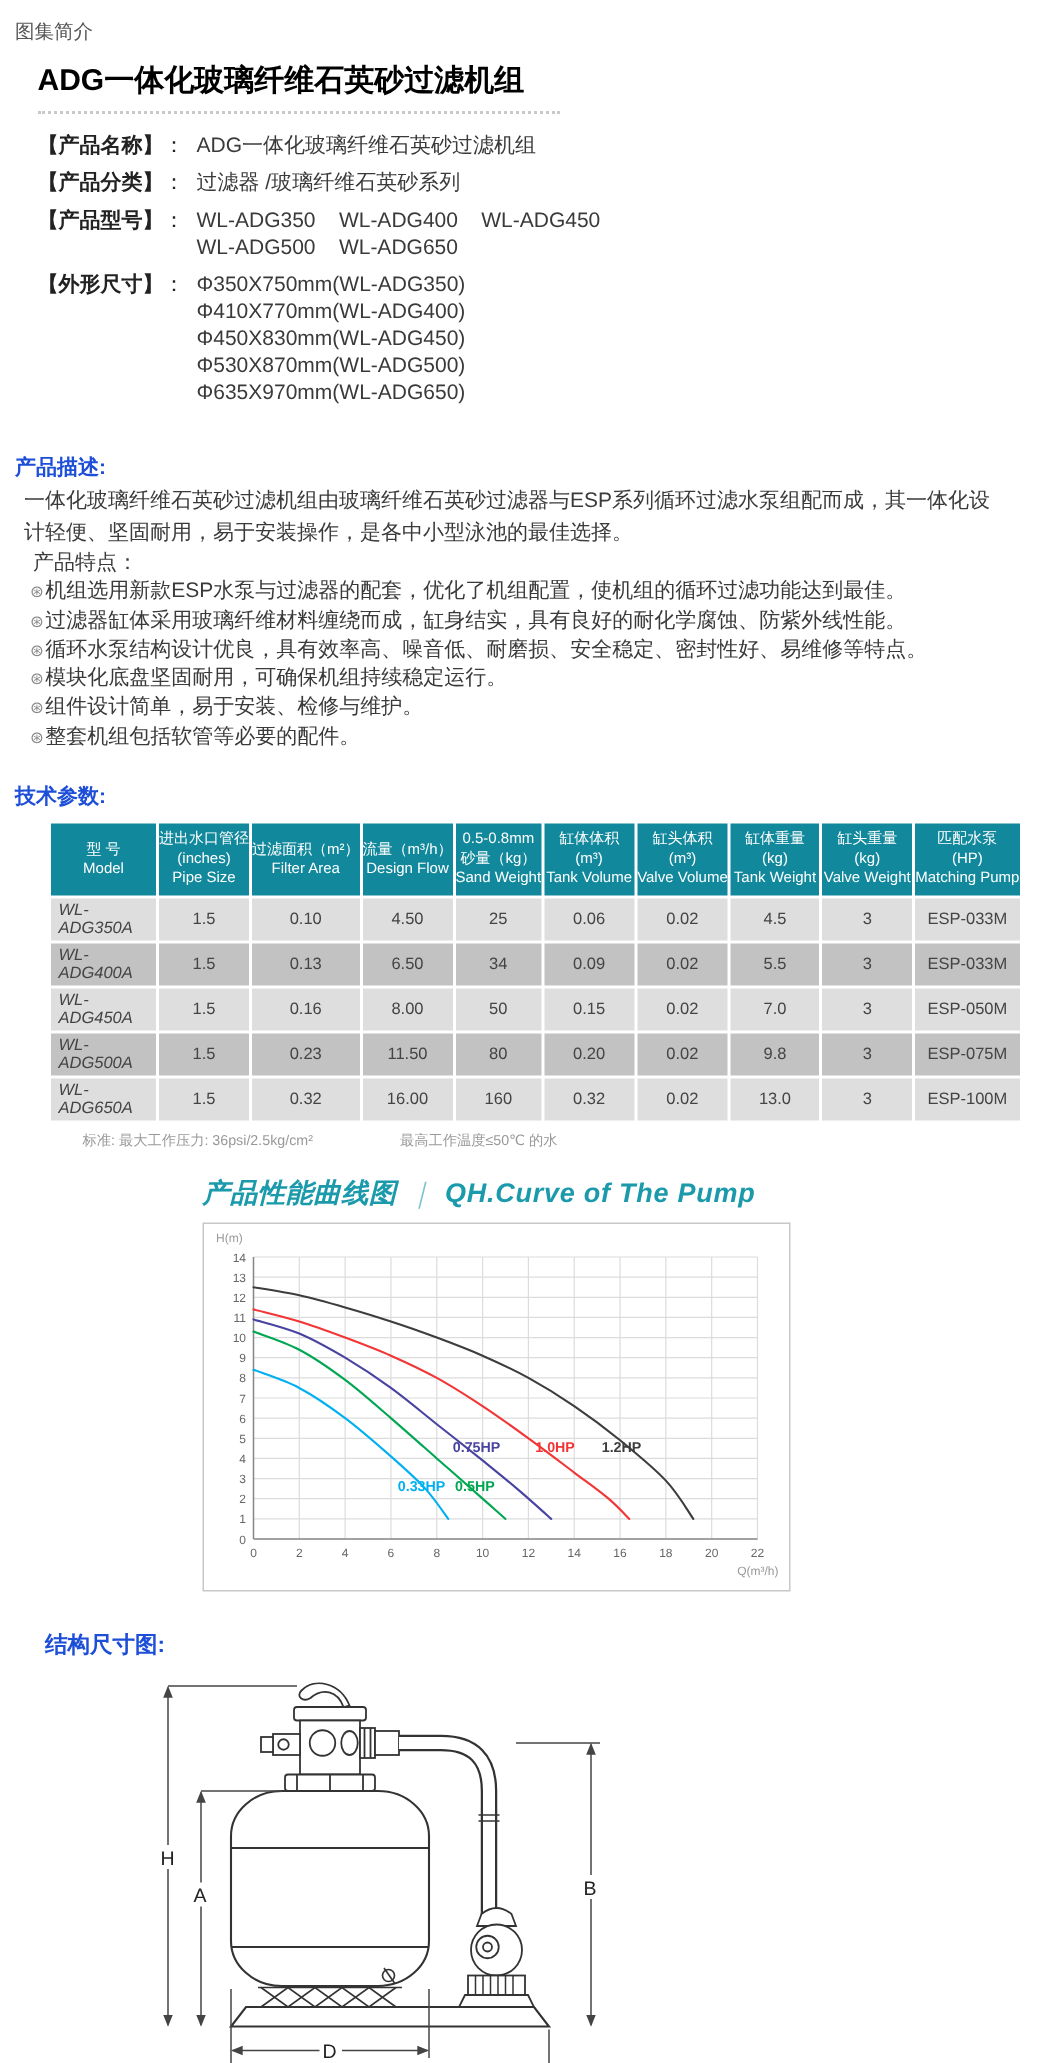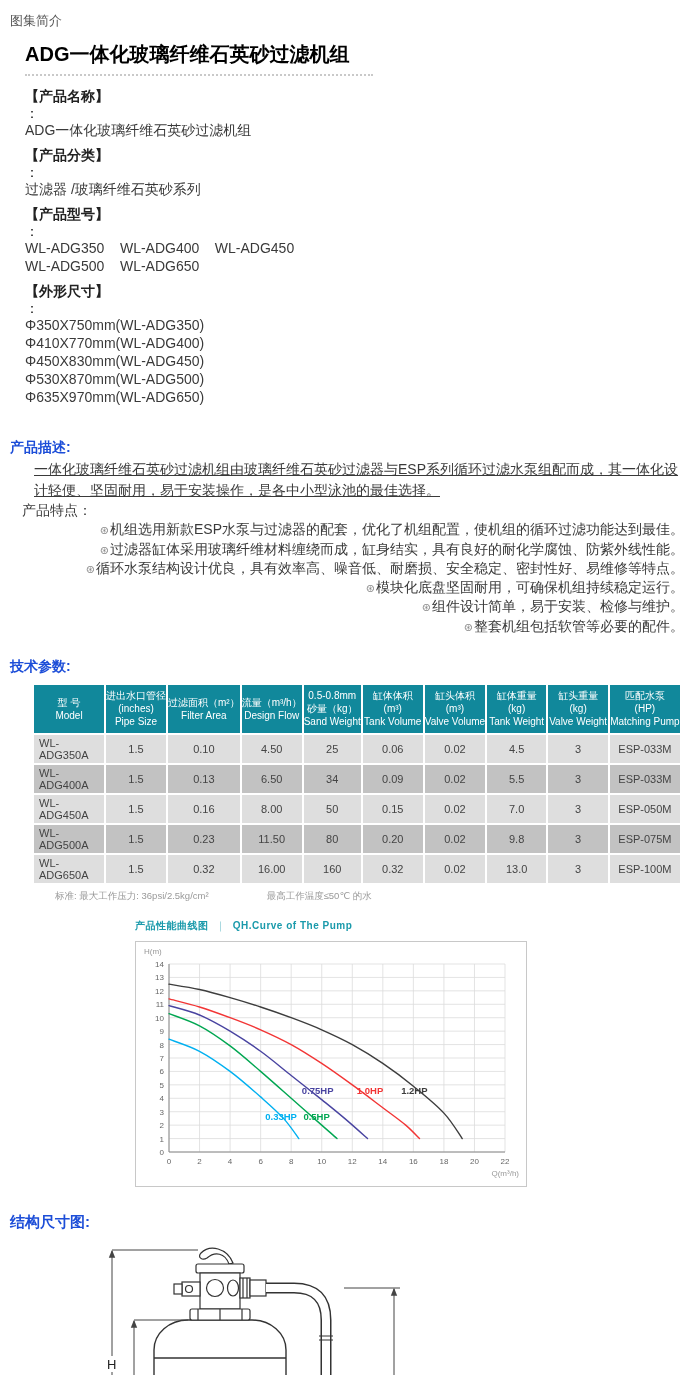--- a/index.html
+++ b/index.html
@@ -11,56 +11,56 @@
   }
   #page{width:694px;min-height:1375px;padding:12px 10px 8px 10px;box-sizing:border-box;overflow:hidden;}
 
   .breadcrumb{font-size:13px;color:#555;}
 
   .title-block{margin:12px 0 0 15px;width:350px;}
   .page-title{font-size:20px;font-weight:bold;color:#000;line-height:1.25;}
   .title-sep{border-bottom:2px dotted #c9c9c9;margin-top:7px;width:348px;}
 
   .info-list{margin:12px 0 0 15px;font-size:14px;}
-  .info-row{display:flex;margin-bottom:7px;flex-direction:column;}
+  .info-row{display:flex;margin-bottom:7px;}
   .info-label{width:84px;font-weight:bold;color:#222;flex:none;line-height:17px;}
   .info-colon{width:22px;flex:none;color:#222;line-height:17px;}
   .info-value{color:#3a3a3a;}
   .info-line{white-space:pre;line-height:17px;margin-bottom:1px;}
 
   .desc-block{margin:30px 0 0 0;font-size:14px;line-height:1.45;}
   .section-heading{font-weight:bold;color:#1d4ed8;font-size:14px;}
-  .desc-paragraph{margin:2px 0 0 24px;width:656px;color:#3a3a3a;text-decoration:underline;}
+  .desc-paragraph{margin:2px 0 0 6px;width:656px;color:#3a3a3a;}
   .features-heading{margin-left:12px;color:#3a3a3a;}
   .features-list{margin:0 0 0 10px;padding:0;list-style:none;}
-  .features-list li{color:#3a3a3a;line-height:1.38;text-align:right;}
+  .features-list li{color:#3a3a3a;line-height:1.38;}
   .bullet{color:#8a8a8a;font-size:11px;margin-right:1px;}
 
   .tech-heading{margin:22px 0 0 0;}
   table{border-collapse:separate;border-spacing:2px;}
   .tech-table{margin:7px 0 0 22px;}
   .tech-table th{
     background:var(--teal,#11889b);color:#fff;font-weight:normal;
     font-size:10px;line-height:1.32;padding:4px 0;text-align:center;vertical-align:middle;
     white-space:nowrap;overflow:visible;
   }
   .tech-table td{font-size:11px;color:#444;text-align:center;height:15px;padding:2px 1px;}
   .tech-table tr.r-light td{background:var(--row-light,#dedede);}
   .tech-table tr.r-dark td{background:var(--row-dark,#c2c2c2);}
-  .tech-table td.model-cell{text-align:left;padding-left:5px;}
+  .tech-table td.model-cell{text-align:left;padding-left:5px;font-style:italic;}
 
   .table-note{margin:5px 0 0 45px;font-size:9.5px;color:#999;}
   .table-note .note2{margin-left:58px;margin-top:35px;}
 
   .chart-section{margin:16px 0 0 125px;width:392px;}
-  .chart-title{font-size:10px;font-weight:bold;color:var(--chart-title,#1a9aab);letter-spacing:.5px;}
+  .chart-title{font-size:18px;font-weight:bold;color:var(--chart-title,#1a9aab);letter-spacing:.5px;font-style:italic;}
   .chart-title .sep{font-weight:normal;color:#7cc4cf;margin:0 7px;}
   .chart-box{margin-top:8px;border:1px solid #c8c8c8;background:#fff;width:390px;height:244px;}
 
-  .structure-heading{margin:26px 0 0 0;font-size:15px;}
+  .structure-heading{margin:26px 0 0 20px;font-size:15px;}
   .diagram-wrap{margin:4px 0 0 88px;}
 
   svg text{font-family:"Liberation Sans","DejaVu Sans",sans-serif;}
 </style>
 </head>
 <body>
 
 <div id="page">
 
   <div class="breadcrumb">图集简介</div>

